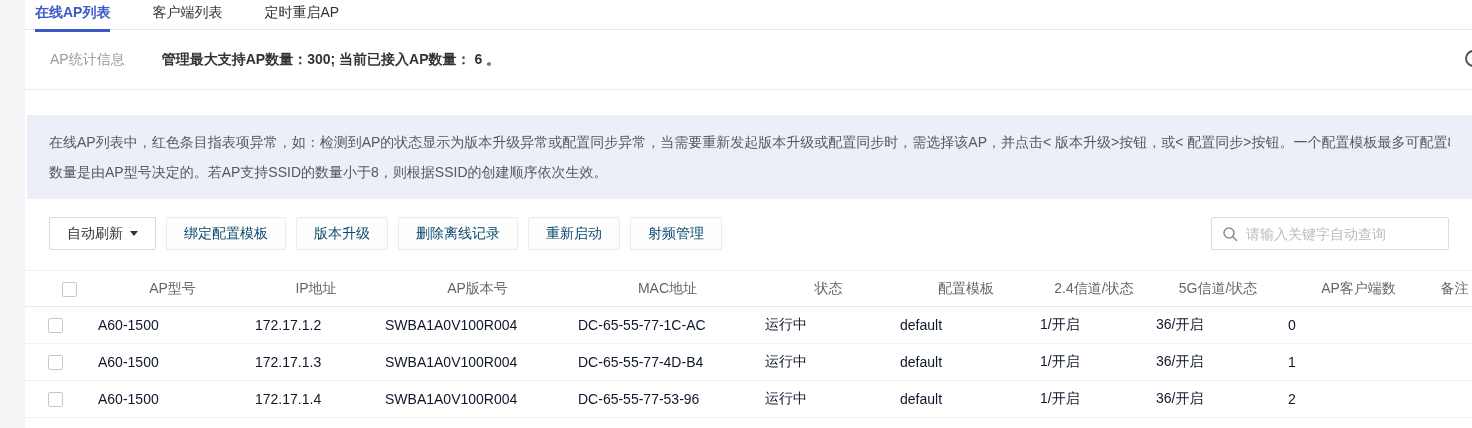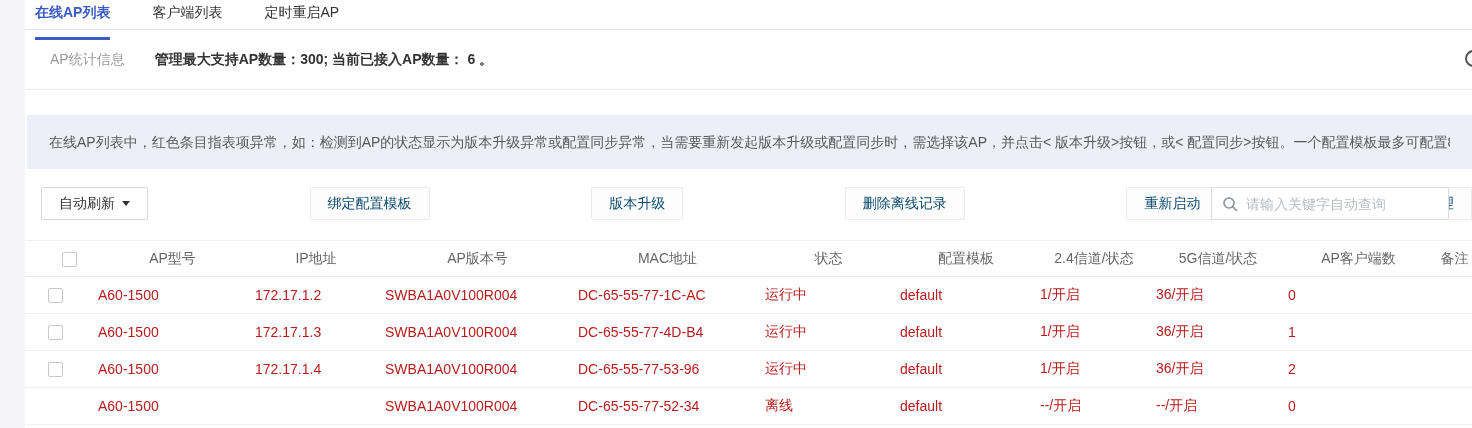--- a/index.html
+++ b/index.html
@@ -4,59 +4,59 @@
 <style>
   * { margin:0; padding:0; box-sizing:border-box; }
   html,body { width:1472px; height:428px; overflow:hidden; background:#fff;
     font-family:"Liberation Sans","DejaVu Sans",sans-serif; }
   .left-strip { position:absolute; left:0; top:0; width:25px; height:428px;
     background:#f5f5f7; z-index:5; }
 
   
   .tabbar { height:30px; border-bottom:1px solid #e7e7e7; background:#fff;
     display:flex; gap:42px; padding-left:35px; position:relative; z-index:2;}
-  .tab { font-size:14px; color:#333; height:40px; line-height:24px; cursor:pointer; }
+  .tab { font-size:14px; color:#333; height:32px; line-height:24px; cursor:pointer; }
   .tab.active { color:#3a5bc7; font-weight:bold; border-bottom:3px solid #3a5bc7; }
 
   
   .stats { position:relative; height:60px; display:flex; align-items:center;
-    border-bottom:1px solid #ececec; margin-left:25px; }
+    border-bottom:1px solid #ececec; margin-left:25px;gap:7px; }
   .stats-label { color:#9a9a9a; font-size:14px; margin-left:25px; }
   .stats-summary { color:#333; font-size:14px; font-weight:bold; margin-left:30px; }
   .help-icon { position:absolute; right:-10px; top:20px; width:17px; height:17px;
     border-radius:50%; border:2px solid #555; color:#555; font-size:11px;
     text-align:center; line-height:14px; background:#fff; cursor:pointer; }
 
   
   .notice { margin:25px 0 0 27px; background:#eceef8; padding:12px 22px;
     font-size:14px; color:#595959; line-height:30px; }
   .notice div { white-space:nowrap; overflow:hidden; }
 
   
   .toolbar { position:relative; margin:18px 0 0 25px; height:33px; }
-  .btn-row { display:flex; gap:10px; margin-left:16px;justify-content:space-between; }
+  .btn-row { display:flex; gap:10px; margin-left:24px; }
   .btn { height:33px; padding:0 17px; background:#fff; border:1px solid #d9d9d9;
     border-radius:2px; font-size:14px; color:#333; display:inline-flex;
     align-items:center; gap:7px; cursor:pointer; font-family:inherit; }
   .btn.disabled { color:#0c4a6e; border-color:#eaeaea; background:#fdfdfd; cursor:default; }
   .caret { width:0; height:0; border-left:4px solid transparent;
     border-right:4px solid transparent; border-top:5px solid #333; display:inline-block; }
   .search-box { position:absolute; right:23px; top:0; width:238px; height:33px;
     border:1px solid #dcdcdc; border-radius:2px; background:#fff;
     display:flex; align-items:center; padding:0 10px; gap:8px; }
   .search-box input { border:none; outline:none; flex:1; font-size:14px;
     color:#333; font-family:inherit; background:transparent; min-width:0; }
   .search-box input::placeholder { color:#b8bcc2; }
 
   
   .ap-table { margin-left:25px; margin-top:20px; width:1447px;
     border-collapse:collapse; table-layout:fixed; font-size:14px; }
   .ap-table th { height:36px; text-align:center; font-weight:normal; color:#666;
     border-top:1px solid #f0f0f0; border-bottom:1px solid #e8e8e8; padding-left:8px; }
-  .ap-table td { height:37px; color:#b91c1c; border-bottom:1px solid #f1f1f1; padding-left:8px; }
+  .ap-table td { height:37px; color:#0f172a; border-bottom:1px solid #f1f1f1; padding-left:8px; }
   .cb { display:inline-block; width:15px; height:15px; border:1px solid #c8c8c8;
     border-radius:2px; background:#fff; margin-left:15px; vertical-align:middle; cursor:pointer; }
   .status-offline { color:#e0303e; }
   .search-icon-svg { flex:none; }
 </style>
 </head>
 <body>
 
 <div class="left-strip"></div>
 
@@ -67,20 +67,21 @@
 </div>
 
 <div class="stats">
   <span class="stats-label">AP统计信息</span>
   <span class="stats-summary">管理最大支持AP数量：300; 当前已接入AP数量： 6 。</span>
   <span class="help-icon"></span>
 </div>
 
 <div class="notice">
   <div>在线AP列表中，红色条目指表项异常，如：检测到AP的状态显示为版本升级异常或配置同步异常，当需要重新发起版本升级或配置同步时，需选择该AP，并点击&lt; 版本升级&gt;按钮，或&lt; 配置同步&gt;按钮。一个配置模板最多可配置8个SSID，但SSID实际</div>
+  <div>数量是由AP型号决定的。若AP支持SSID的数量小于8，则根据SSID的创建顺序依次生效。</div>
 </div>
 
 <div class="toolbar">
   <div class="btn-row">
     <button class="btn">
       <span>自动刷新</span>
       <span class="caret"></span>
     </button>
     <button class="btn disabled">绑定配置模板</button>
     <button class="btn disabled">版本升级</button>

